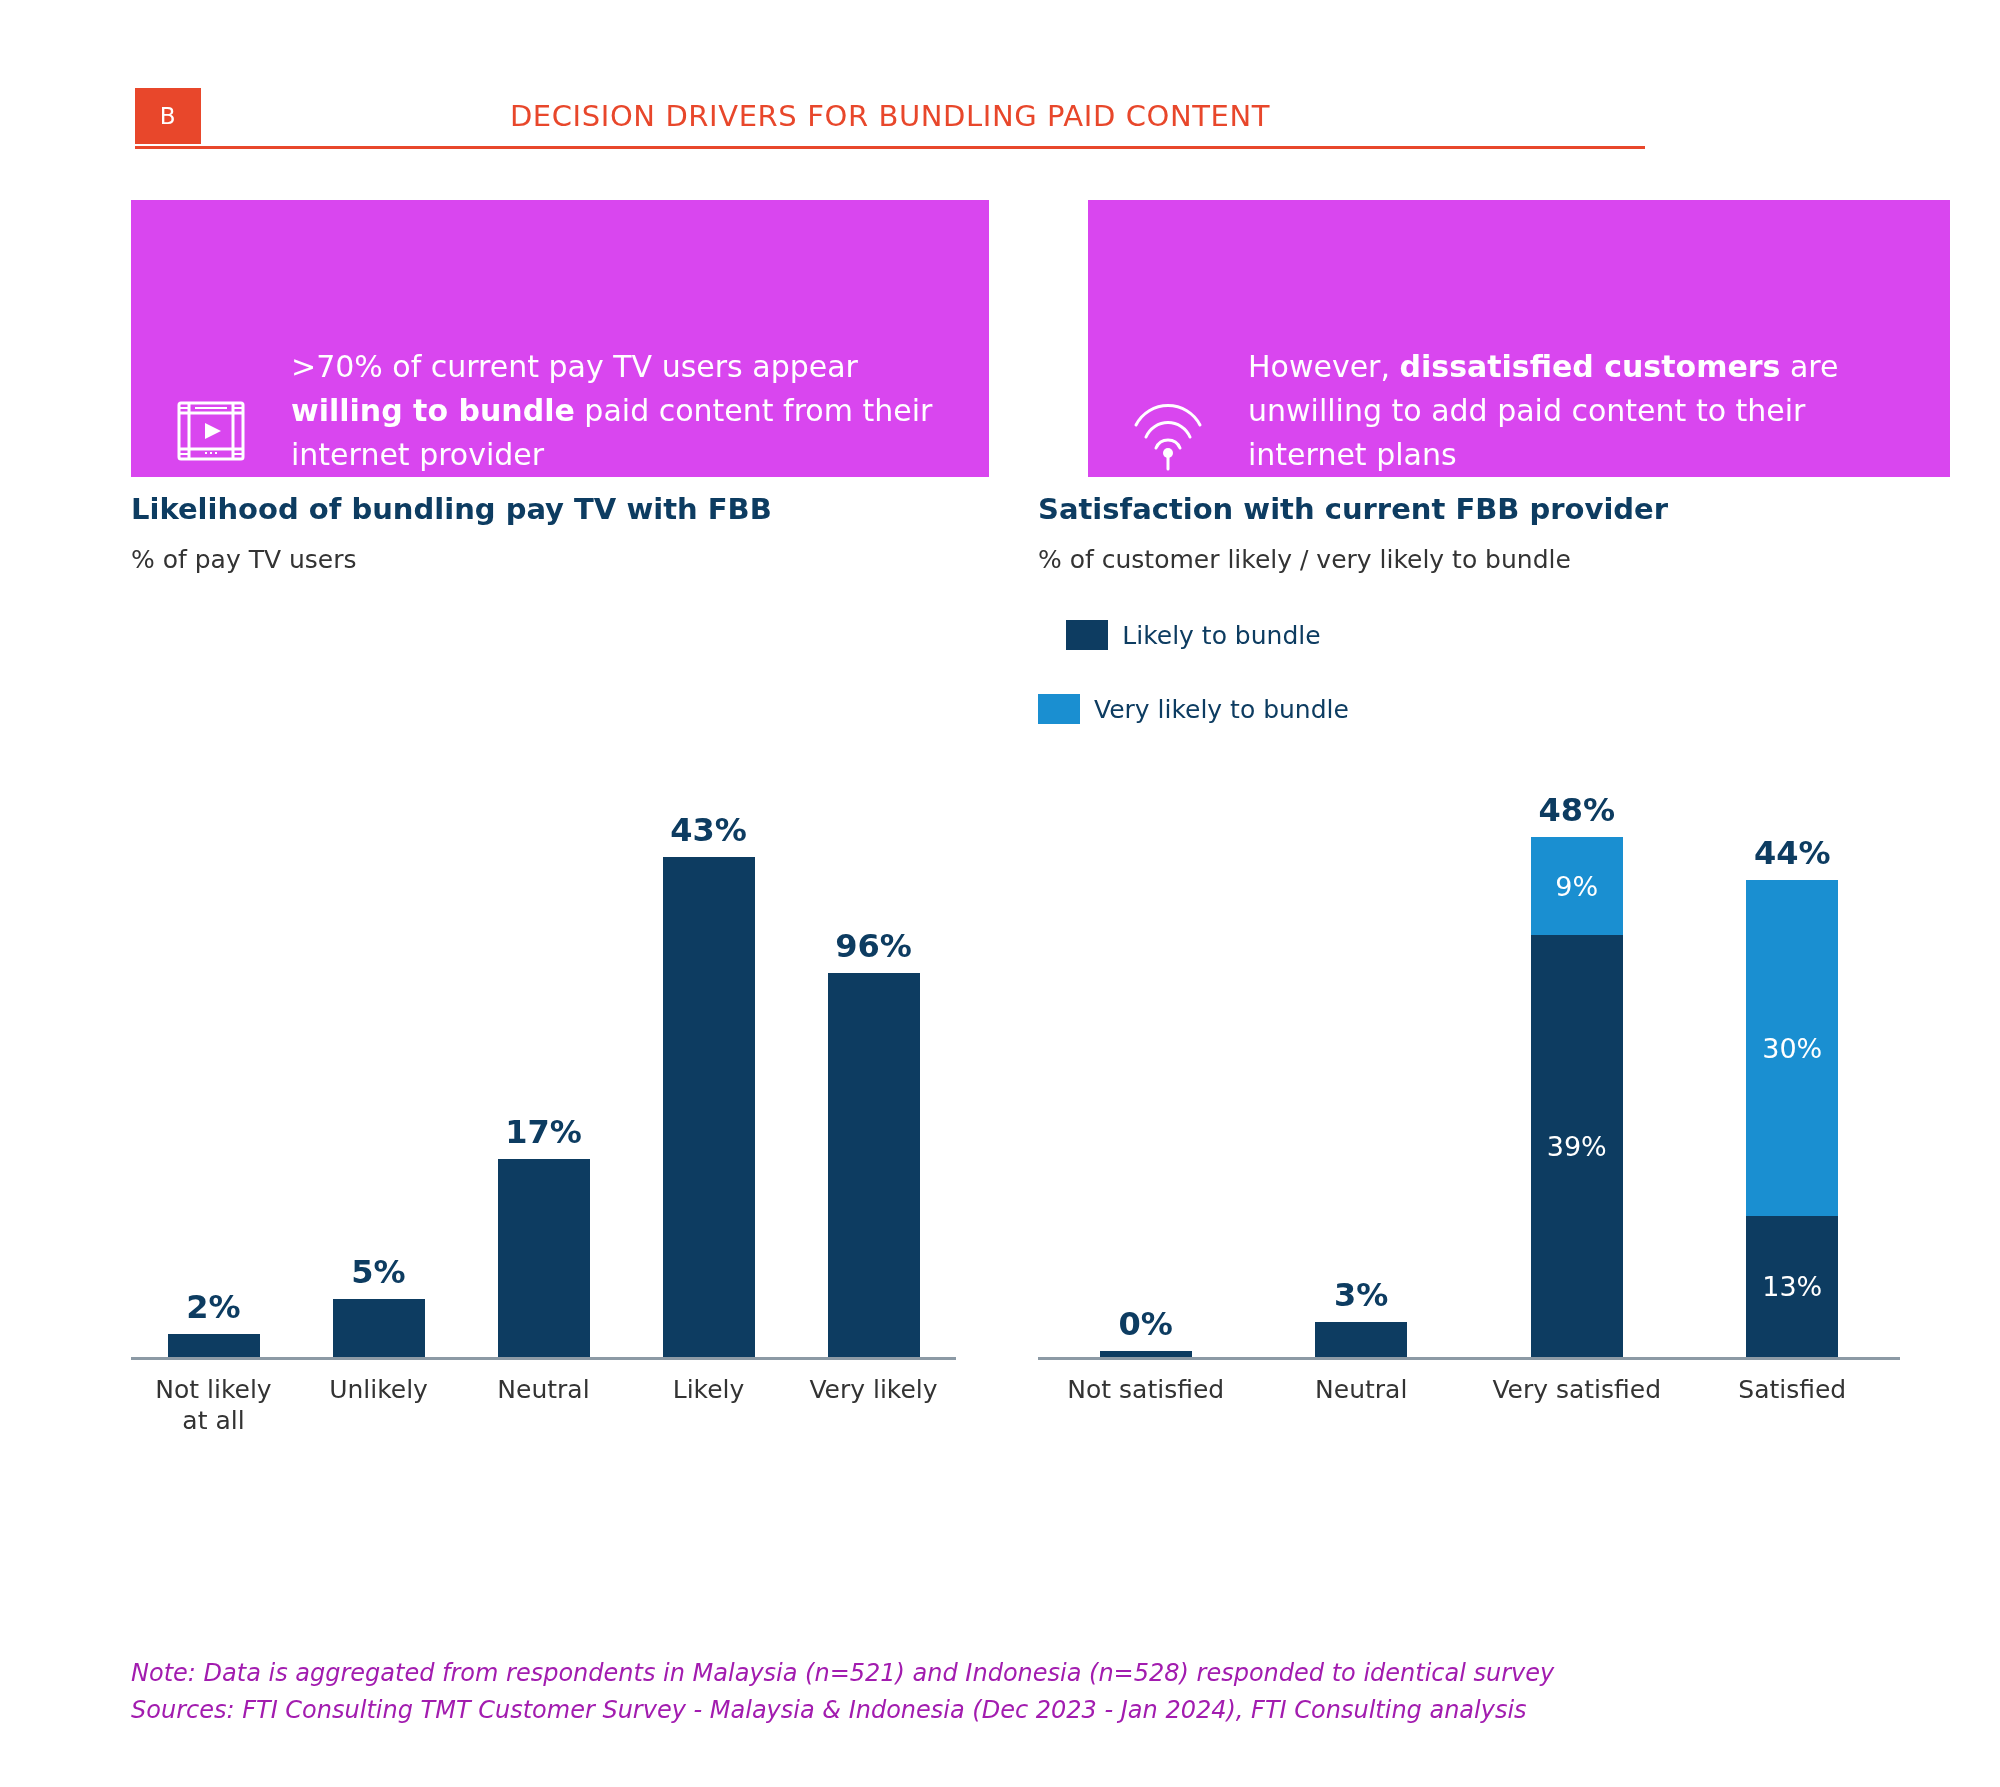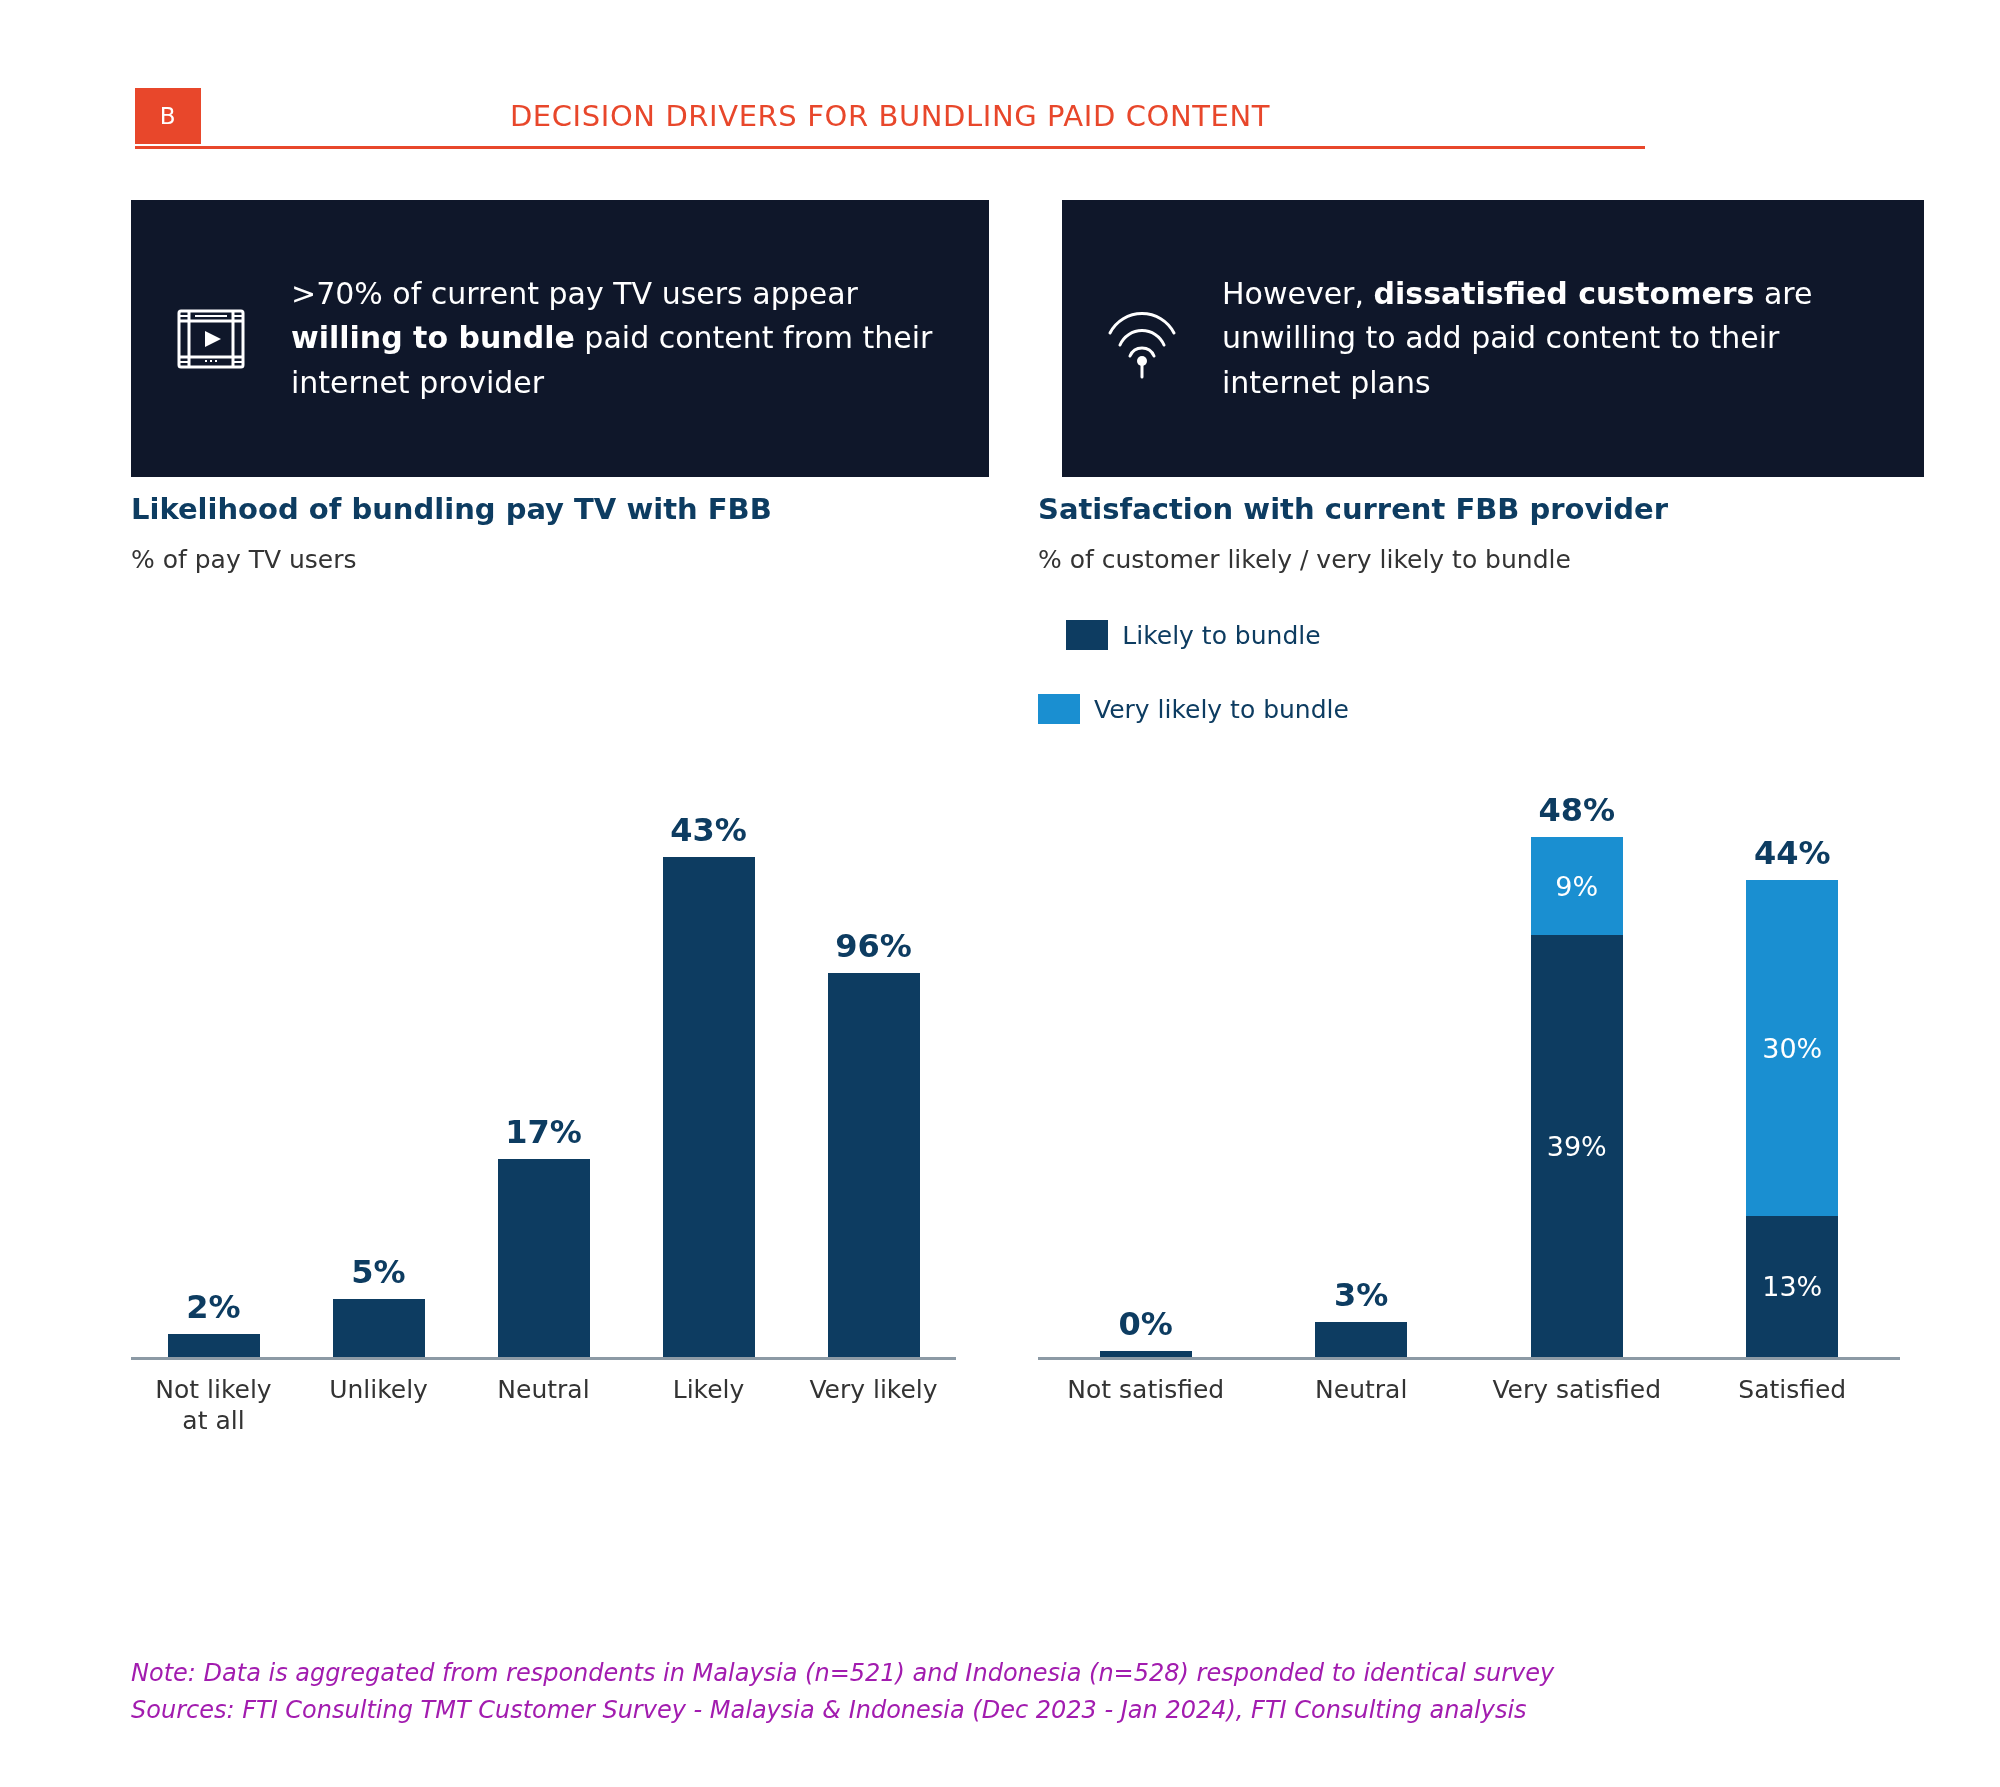--- a/index.html
+++ b/index.html
@@ -57,27 +57,27 @@
     width: 1510px;
     height: 3px;
     background: #e8472b;
   }
 
   
   .banner {
     position: absolute;
     top: 200px;
     height: 277px;
-    background: #0f172a;
+    background: #d946ef;
     color: #ffffff;
     display: flex;
-    align-items: center;
+    align-items: flex-end;
   }
   .banner-left  { left: 131px; width: 858px; }
-  .banner-right { left: 1062px; width: 862px; }
+  .banner-right { left: 1088px; width: 862px; }
 
   .banner-icon {
     width: 160px;
     min-width: 160px;
     display: flex;
     align-items: center;
     justify-content: center;
   }
   .banner-text {
     font-size: 30px;

